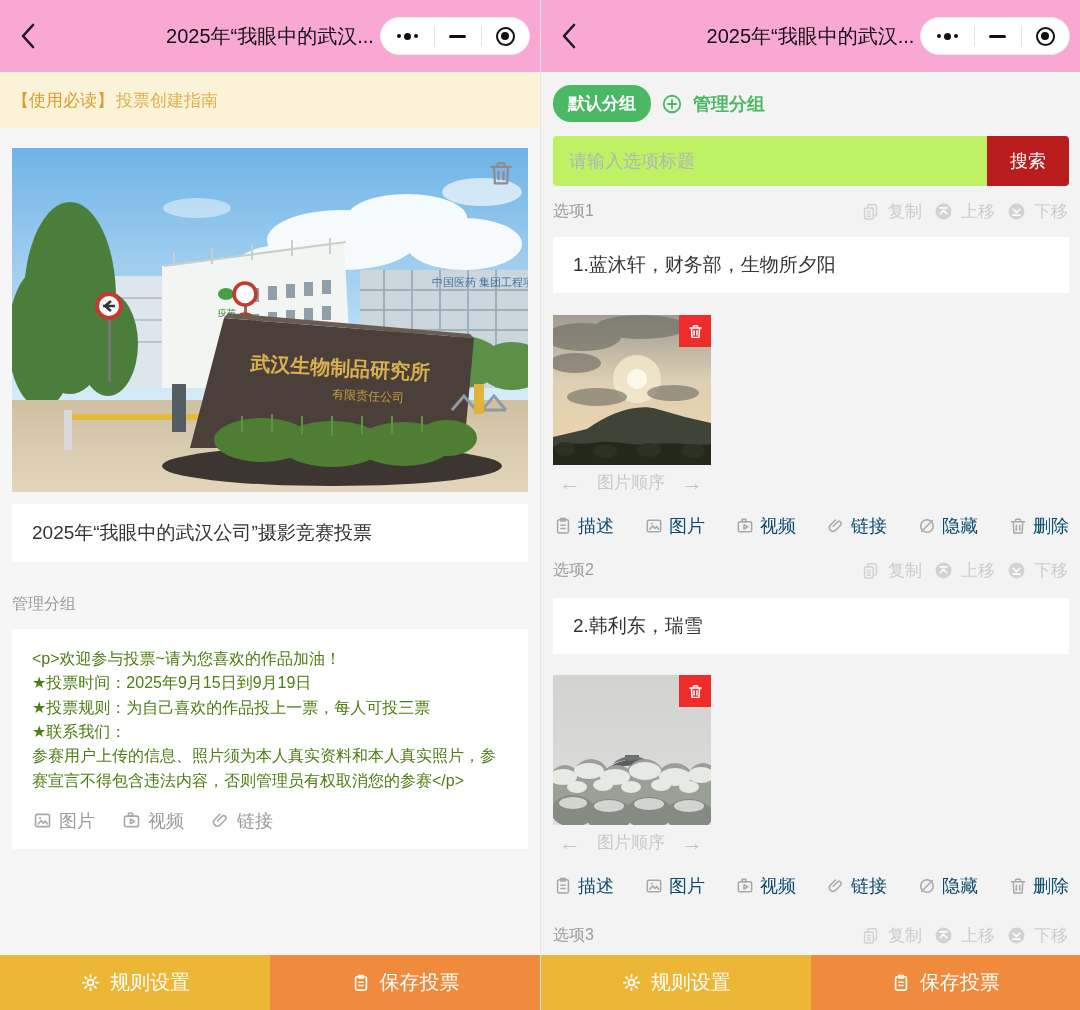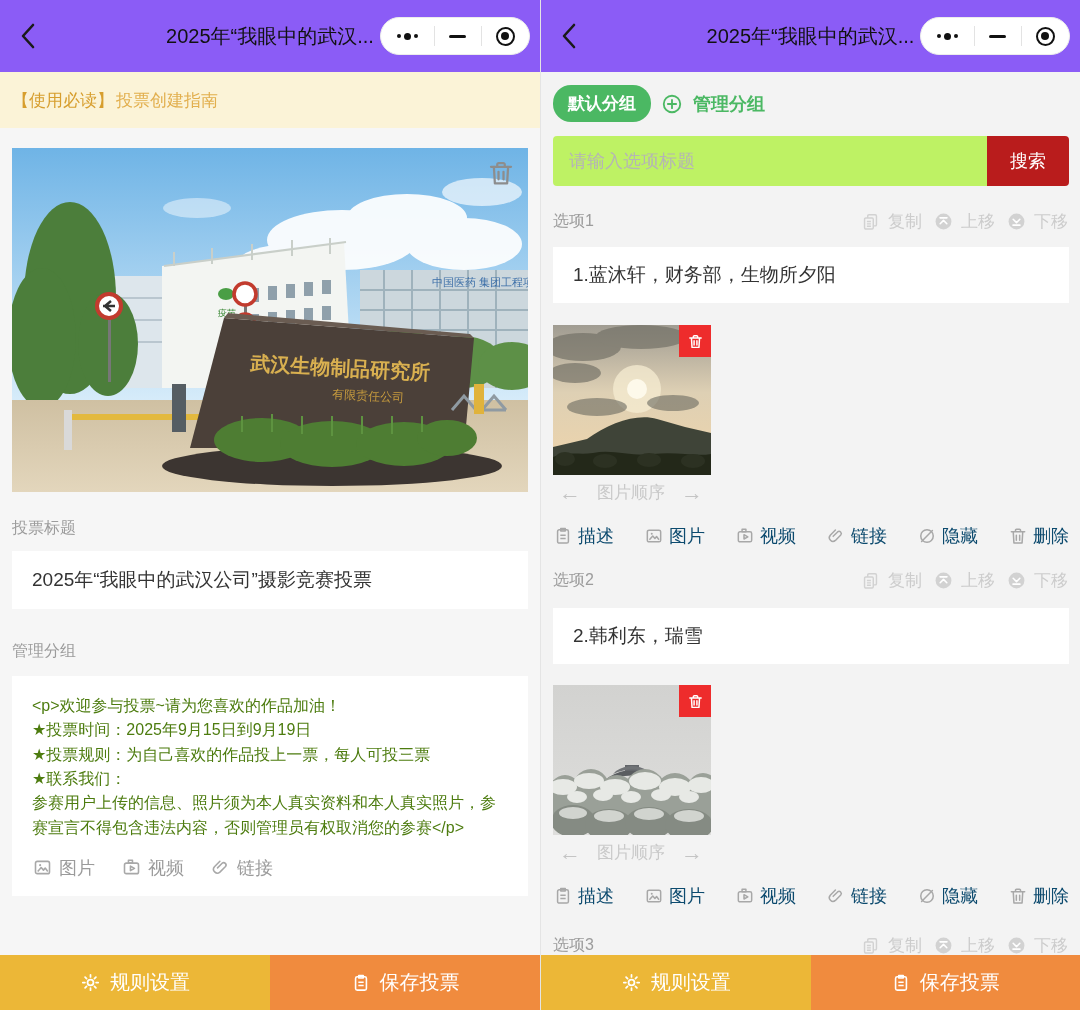--- a/index.html
+++ b/index.html
@@ -3,21 +3,21 @@
 <meta charset="utf-8">
 <style>
   html,body{margin:0;padding:0;background:#ddd;}
   *{box-sizing:border-box;font-family:"Liberation Sans","DejaVu Sans",sans-serif;}
   .app{width:1080px;height:1010px;display:flex;position:relative;background:#fff;overflow:hidden;}
   .panel{width:540px;height:1010px;position:relative;overflow:hidden;}
   .panel.left{background:#f6f6f6;}
   .panel.right{background:#f3f3f3;border-left:1px solid #e4e4e4;}
 
   
-  .nav{height:72px;background:#8b5cf6;position:relative;}
+  .nav{height:72px;background:#f9a8d4;position:relative;}
   .nav .back{position:absolute;left:12px;top:20px;width:32px;height:32px;display:flex;align-items:center;justify-content:center;cursor:pointer;}
   .nav .title{position:absolute;left:0;right:0;top:0;height:72px;line-height:72px;text-align:center;font-size:20px;color:#111;}
   .capsule{position:absolute;right:10px;top:17px;width:150px;height:38px;border:1px solid #ececec;border-radius:19px;background:#fff;display:flex;align-items:center;justify-content:space-evenly;}
   .capsule .sep{width:1px;height:20px;background:#e3e3e3;}
   .cap-dots{display:flex;align-items:center;gap:3px;padding:6px 2px;cursor:pointer;}
   .cap-dots i{display:block;border-radius:50%;background:#111;}
   .cap-dots i.s{width:4px;height:4px;}
   .cap-dots i.l{width:7px;height:7px;}
   .cap-min{width:17px;height:3px;background:#111;border-radius:2px;cursor:pointer;}
   .cap-target{width:19px;height:19px;border:2.5px solid #111;border-radius:50%;display:flex;align-items:center;justify-content:center;cursor:pointer;}
@@ -47,21 +47,21 @@
   .manage{color:#4bb863;font-size:18px;font-weight:bold;cursor:pointer;}
   .search-row{margin-top:14px;display:flex;width:516px;}
   .search-input{flex:1;height:50px;background:#bef264;border:none;padding:0 16px;font-size:18px;color:#333;border-radius:4px 0 0 4px;}
   .search-input::placeholder{color:#b5b5b5;}
   .search-btn{width:82px;height:50px;background:#b91c1c;color:#fff;font-size:18px;border:none;border-radius:0 4px 4px 0;cursor:pointer;}
   .opt-header{display:flex;align-items:center;justify-content:space-between;}
   .opt-header .oname{font-size:16px;color:#9c9c9c;}
   .opt-header .oacts{display:flex;align-items:center;gap:12px;}
   .oact{display:flex;align-items:center;gap:8px;color:#cccccc;font-size:17px;cursor:pointer;}
   .oact svg{color:#d2d2d2;}
-  .mt20{margin-top:24px;} .mt21{margin-top:21px;} .mt26{margin-top:26px;}
+  .mt20{margin-top:14px;} .mt21{margin-top:21px;} .mt26{margin-top:26px;}
   .opt-input{margin-top:14px;background:#fff;height:56px;width:516px;border:none;padding:0 20px;font-size:19px;color:#333;display:block;}
   .thumb{margin-top:22px;width:158px;height:150px;position:relative;}
   .thumb svg.scene{display:block;}
   .thumb-del{position:absolute;top:0;right:0;width:32px;height:32px;background:#ee2c2c;display:flex;align-items:center;justify-content:center;cursor:pointer;}
   .order-row{margin-top:6px;display:flex;align-items:center;gap:16px;padding-left:6px;}
   .arrow-btn{font-size:22px;color:#c4c4c4;cursor:pointer;line-height:1;}
   .order-label{font-size:17px;color:#c9c9c9;}
   .item-actions{margin-top:20px;display:flex;justify-content:space-between;width:516px;}
   .iact{display:flex;align-items:center;gap:5px;color:#0c4a6e;font-size:18px;cursor:pointer;}
   .iact svg{color:#a8a8a8;}
@@ -220,21 +220,20 @@
               <path d="M440 262 l12 -14 l12 14"></path>
           </g>
           <rect x="462" y="236" width="10" height="30" fill="#e0b33c"></rect>
           <rect x="160" y="236" width="14" height="48" fill="#555d63"></rect>
         </svg>
         <svg class="photo-trash" viewBox="0 0 24 24" fill="none" stroke="currentColor" stroke-width="1.8" stroke-linecap="round" stroke-linejoin="round">
           <path d="M4 7h16M9 7V5.2A1.2 1.2 0 0 1 10.2 4h3.6A1.2 1.2 0 0 1 15 5.2V7M6.3 7l.8 13.3h9.8L17.7 7M10 11v6M14 11v6"></path>
         </svg>
       </div>
 
-      <div class="field-label">投票标题</div>
       <input class="input-card" value="2025年“我眼中的武汉公司”摄影竞赛投票" style="">
 
       <div class="field-label" style="margin-top:32px;">管理分组</div>
       <div class="desc-card">
         <div class="desc-text">&lt;p&gt;欢迎参与投票~请为您喜欢的作品加油！
 ★投票时间：2025年9月15日到9月19日
 ★投票规则：为自己喜欢的作品投上一票，每人可投三票
 ★联系我们：
 参赛用户上传的信息、照片须为本人真实资料和本人真实照片，参赛宣言不得包含违法内容，否则管理员有权取消您的参赛&lt;/p&gt;</div>
         <div class="desc-toolbar">

